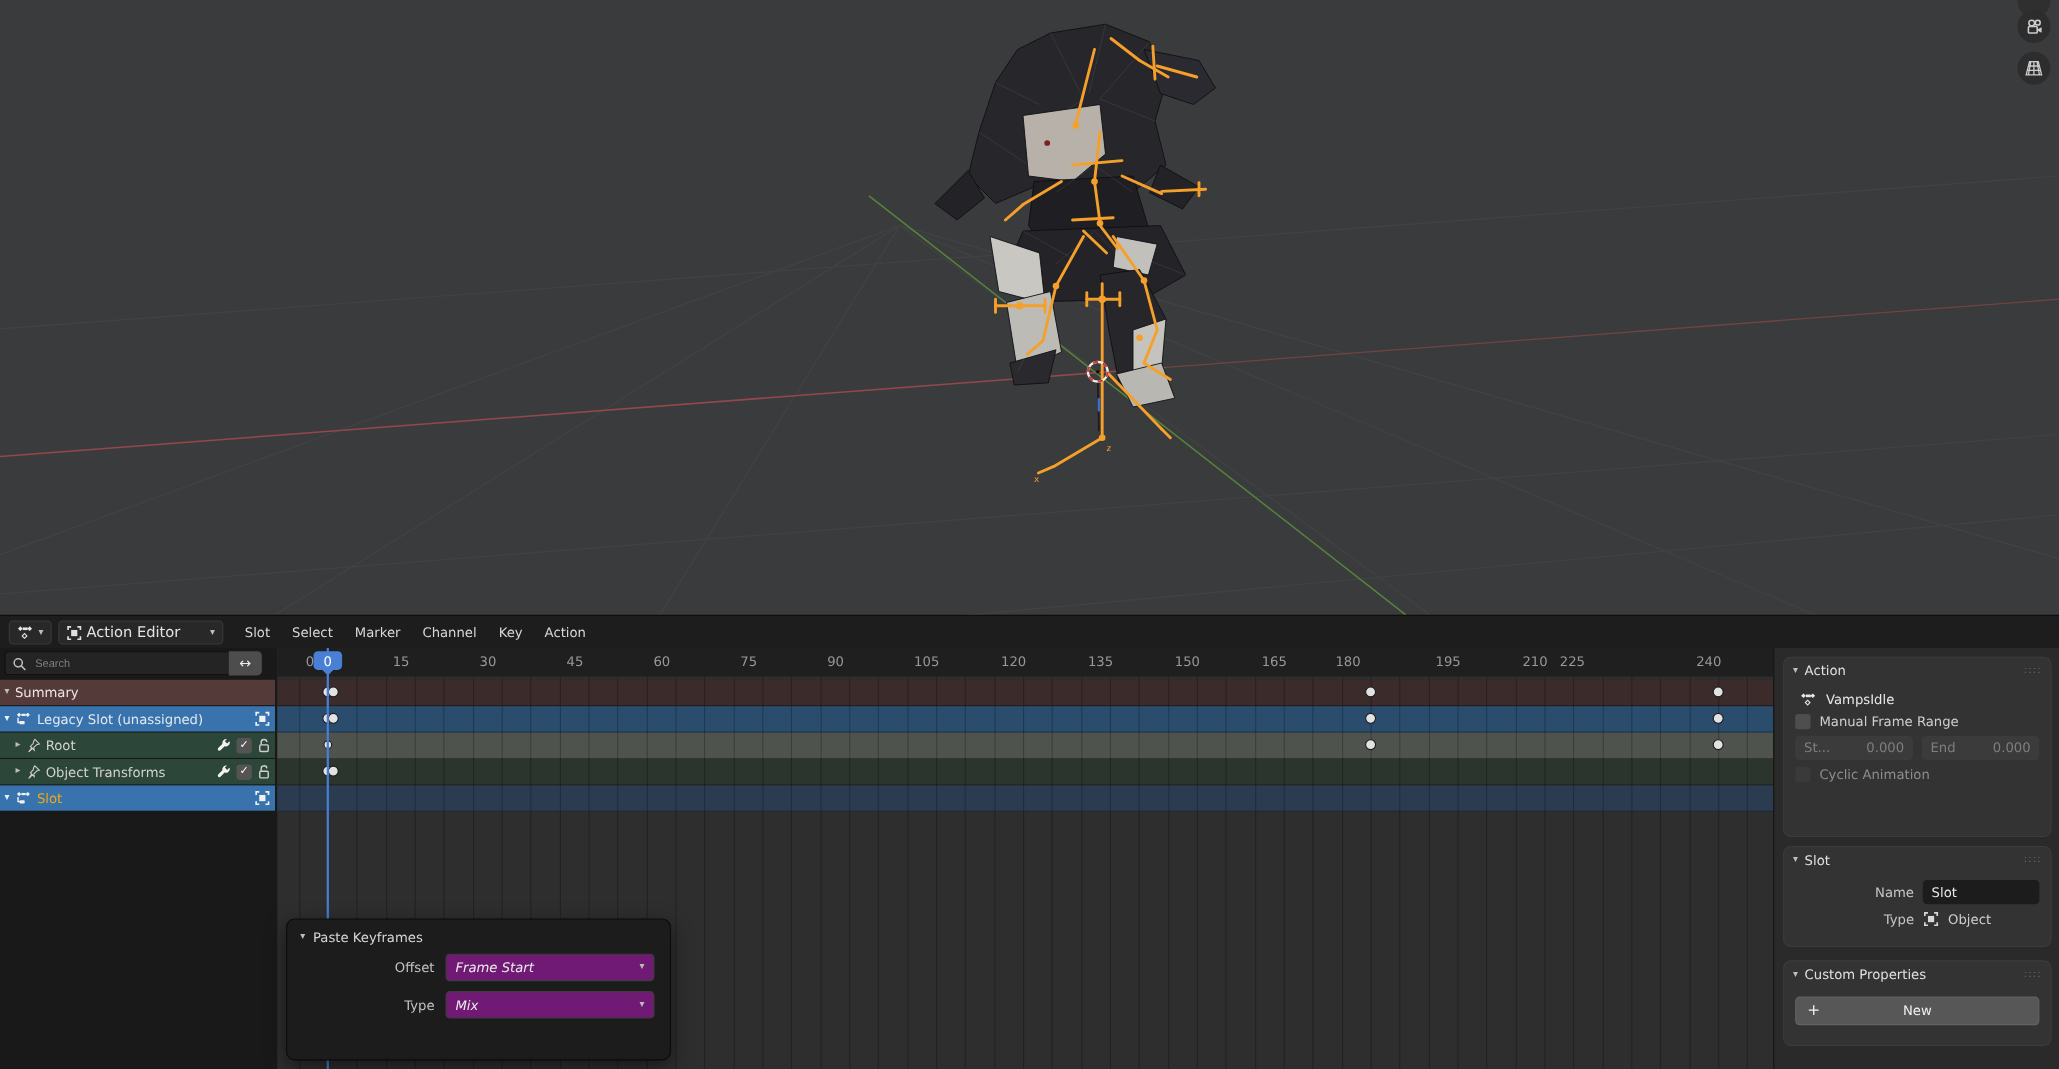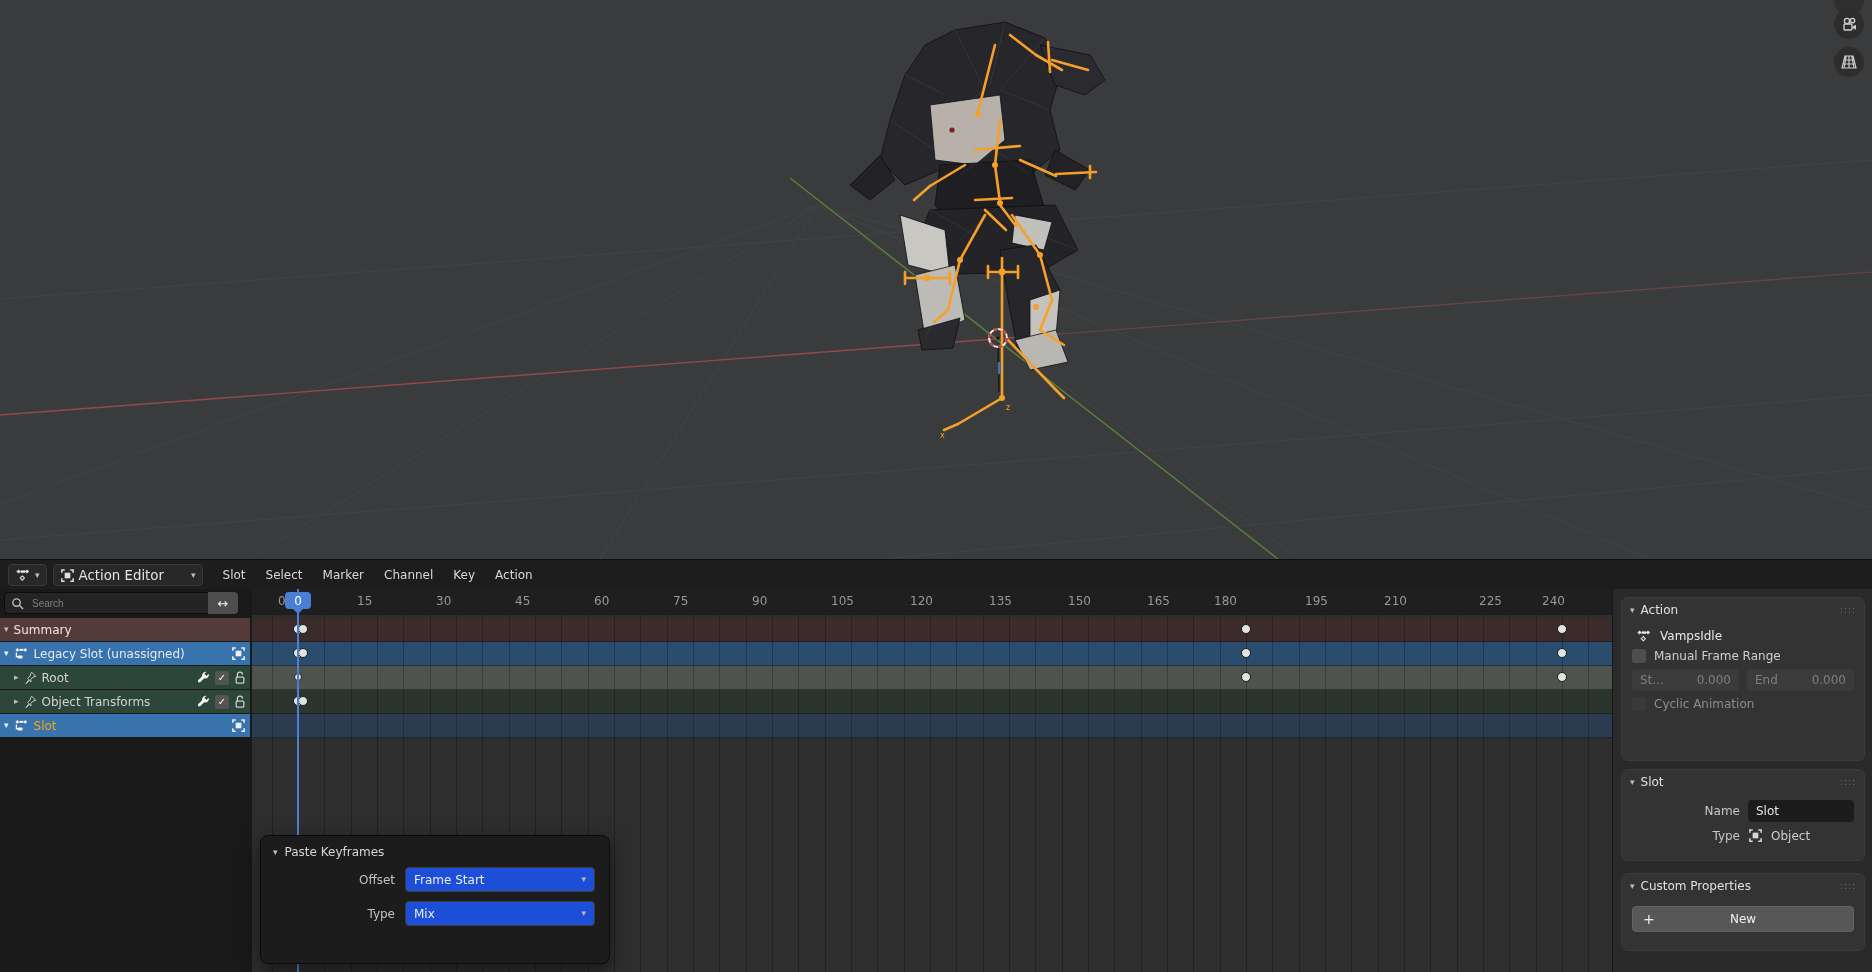--- a/index.html
+++ b/index.html
@@ -64,22 +64,22 @@
              padding:0 8px;color:#e6e6e6;}
   .newbtn{flex:1;background:#575757;border:1px solid #636363;border-radius:4px;height:24px;display:flex;
           align-items:center;color:#f0f0f0;cursor:pointer;position:relative;justify-content:center;}
   .newbtn .plus{position:absolute;left:10px;font-size:14px;}
   
   #paste-panel{left:260px;top:835px;width:348px;height:127px;background:#1c1c1c;border:1px solid #0b0b0b;
                border-radius:8px;box-shadow:0 6px 18px rgba(0,0,0,.5);z-index:30;}
   .pp-title{display:flex;align-items:center;gap:7px;padding:9px 12px 6px;color:#d6d6d6;}
   .pp-row{display:flex;align-items:center;gap:10px;padding:2px 14px;justify-content:space-between;}
   .pp-lbl{width:120px;text-align:right;color:#c2c2c2;}
-  .ddown{flex:1;background:#1d4ed8;border:1px solid #3d3d3d;border-radius:4px;height:23px;display:flex;
-         align-items:center;justify-content:space-between;padding:0 8px;color:#ececec;cursor:pointer;}
+  .ddown{flex:1;background:#701a75;border:1px solid #3d3d3d;border-radius:4px;height:23px;display:flex;
+         align-items:center;justify-content:space-between;padding:0 8px;color:#ececec;cursor:pointer;font-style:italic;}
   .pp-check{display:flex;align-items:center;gap:8px;padding:5px 14px 0 144px;color:#b9b9b9;}
   .ckbox2{width:15px;height:15px;background:#3e3e3e;border:1px solid #2a2a2a;border-radius:3px;}
 </style>
 </head>
 <body>
 
 <div id="viewport" class="abs">
   <svg width="1872" height="559" viewBox="0 0 1872 559">
 
     <g stroke="#454648" stroke-width="1" opacity="0.75">
@@ -376,21 +376,21 @@
       <div class="tick" style="left: 441.002px;">75</div>
       <div class="tick" style="left: 520.003px;">90</div>
       <div class="tick" style="left: 599.004px;">105</div>
       <div class="tick" style="left: 678.004px;">120</div>
       <div class="tick" style="left: 757.005px;">135</div>
       <div class="tick" style="left: 836.005px;">150</div>
       <div class="tick" style="left: 915.005px;">165</div>
       <div class="tick" style="left: 982px;">180</div>
       <div class="tick" style="left: 1073.01px;">195</div>
       <div class="tick" style="left: 1152.01px;">210</div>
-      <div class="tick" style="left: 1247px;">225</div>
+      <div class="tick" style="left: 1186px;">225</div>
       <div class="tick" style="left: 1310.01px;">240</div>
     </div>
   <div id="keys">
       <div class="key" style="width: 10px; height: 10px; left: 41px; top: 35px;"></div>
       <div class="key" style="width: 10px; height: 10px; left: 46.2667px; top: 35px;"></div>
       <div class="key" style="width: 10px; height: 10px; left: 989.006px; top: 35px;"></div>
       <div class="key" style="width: 10px; height: 10px; left: 1305.01px; top: 35px;"></div>
       <div class="key" style="width: 10px; height: 10px; left: 41px; top: 59px;"></div>
       <div class="key" style="width: 10px; height: 10px; left: 46.2667px; top: 59px;"></div>
       <div class="key" style="width: 10px; height: 10px; left: 989.006px; top: 59px;"></div>

